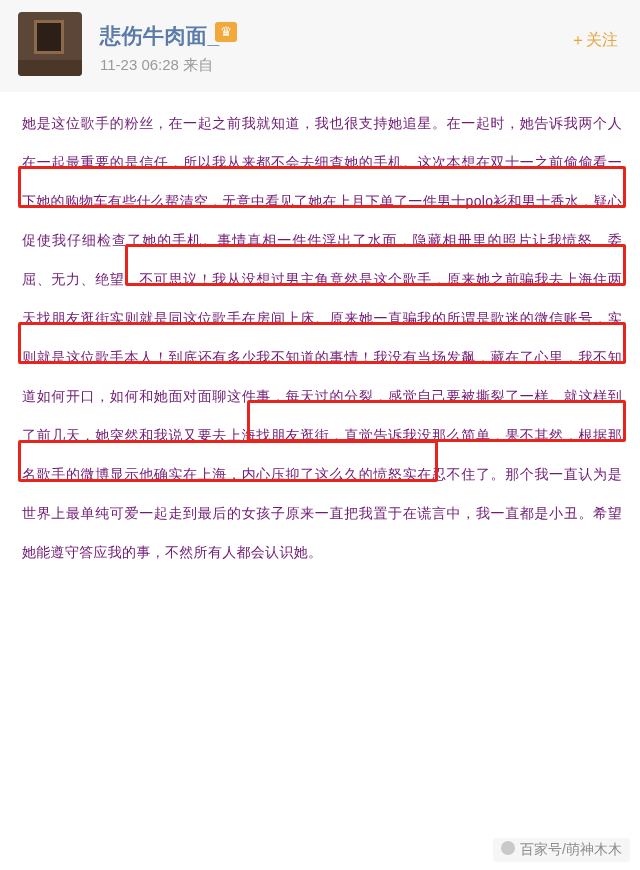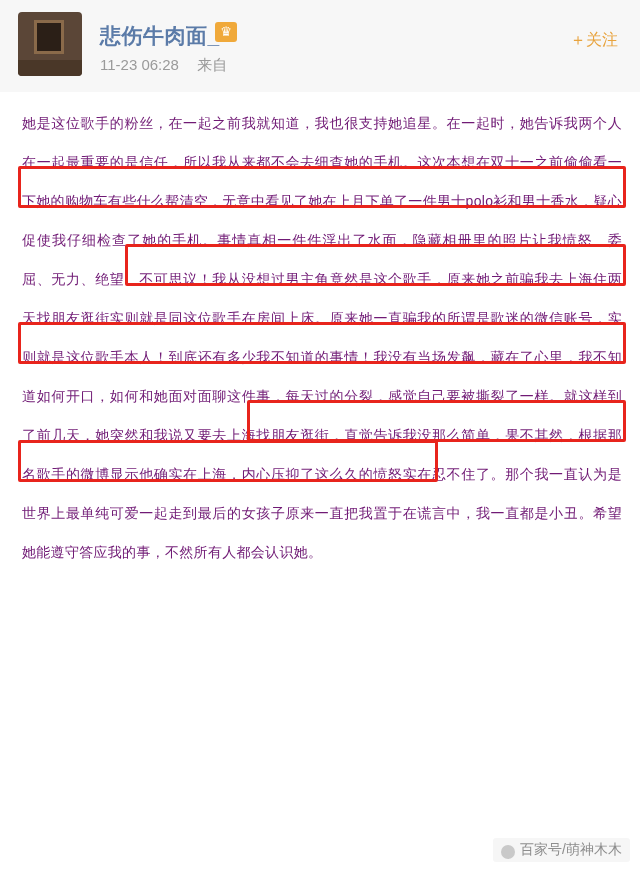--- a/index.html
+++ b/index.html
@@ -81,21 +81,20 @@
     text-align: center;
   }
   .post-meta {
     position: absolute;
     left: 100px;
     top: 56px;
     font-size: 15px;
     color: #9a9a9a;
   }
   .post-meta .from {
-    margin-left: 14px;
   }
   .follow-btn {
     position: absolute;
     right: 18px;
     top: 28px;
     font-size: 16px;
     color: #e8a33d;
     background: transparent;
     border: none;
     padding: 2px 4px;
@@ -130,21 +129,21 @@
   .watermark {
     position: absolute;
     right: 10px;
     bottom: 8px;
     background: rgba(245,245,245,0.92);
     color: #8d8d8d;
     font-size: 14px;
     padding: 3px 8px;
     border-radius: 3px;
     display: flex;
-    align-items: flex-end;
+    align-items: flex-start;
     gap: 5px;
   }
   .watermark .wm-icon {
     display: inline-block;
     width: 14px;
     height: 14px;
     border-radius: 50%;
     background: #c9c9c9;
   }
 </style>

